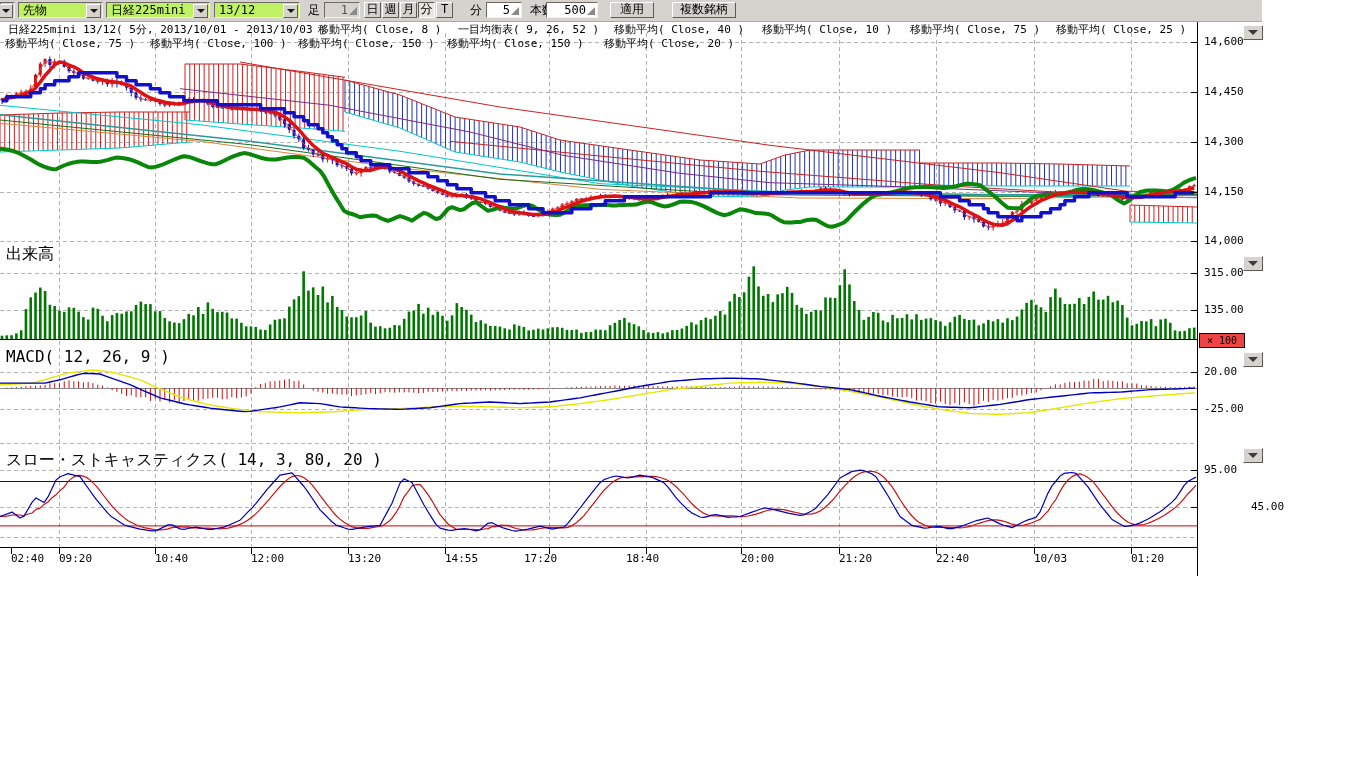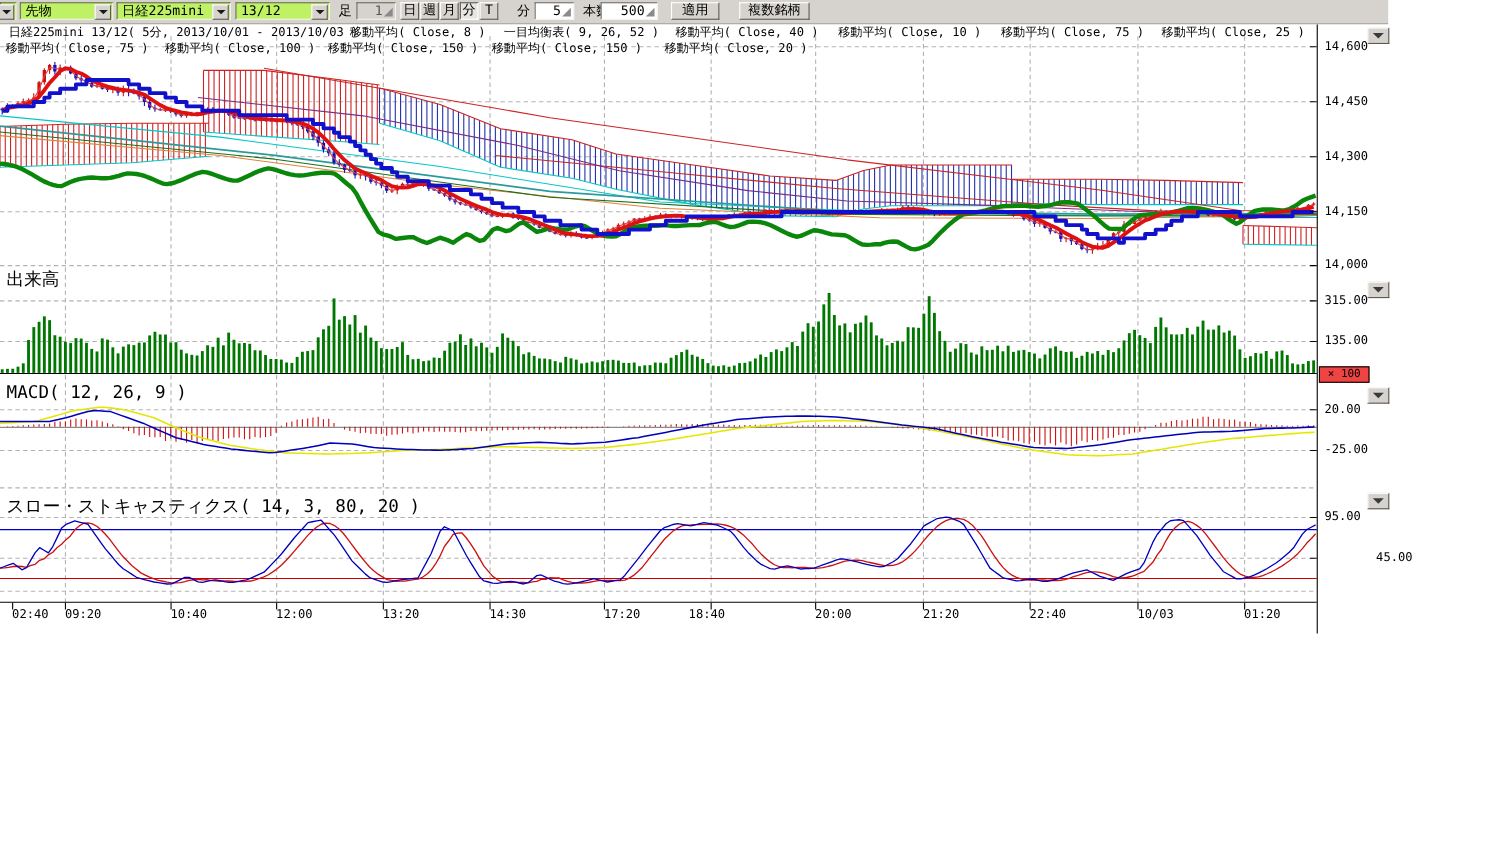--- a/index.html
+++ b/index.html
@@ -1460,22 +1460,22 @@
       <span class="ax" style="left: 1204px; top: 304px;">135.00</span>
       <span class="ax" style="left: 1204px; top: 366px;">20.00</span>
       <span class="ax" style="left: 1204px; top: 403px;">-25.00</span>
       <span class="ax" style="left: 1204px; top: 464px;">95.00</span>
       <span class="ax" style="left: 1204px; top: 501px; margin-left: 47px;">45.00</span>
       <span class="ax" style="left: 11px; top: 553px;">02:40</span>
       <span class="ax" style="left: 59px; top: 553px;">09:20</span>
       <span class="ax" style="left: 155px; top: 553px;">10:40</span>
       <span class="ax" style="left: 251px; top: 553px;">12:00</span>
       <span class="ax" style="left: 348px; top: 553px;">13:20</span>
-      <span class="ax" style="left: 445px; top: 553px;">14:30</span>
-      <span class="ax" style="left: 549px; top: 553px;">17:20</span>
+      <span class="ax" style="left: 445px; top: 553px;">14:55</span>
+      <span class="ax" style="left: 524px; top: 553px;">17:20</span>
       <span class="ax" style="left: 626px; top: 553px;">18:40</span>
       <span class="ax" style="left: 741px; top: 553px;">20:00</span>
       <span class="ax" style="left: 839px; top: 553px;">21:20</span>
       <span class="ax" style="left: 936px; top: 553px;">22:40</span>
       <span class="ax" style="left: 1034px; top: 553px;">10/03</span>
       <span class="ax" style="left: 1131px; top: 553px;">01:20</span>
     </div>
 
   <span class="ptitle" style="left:6px;top:248px">出来高</span>
   <span class="ptitle" style="left:6px;top:351px">MACD( 12, 26, 9 )</span>

